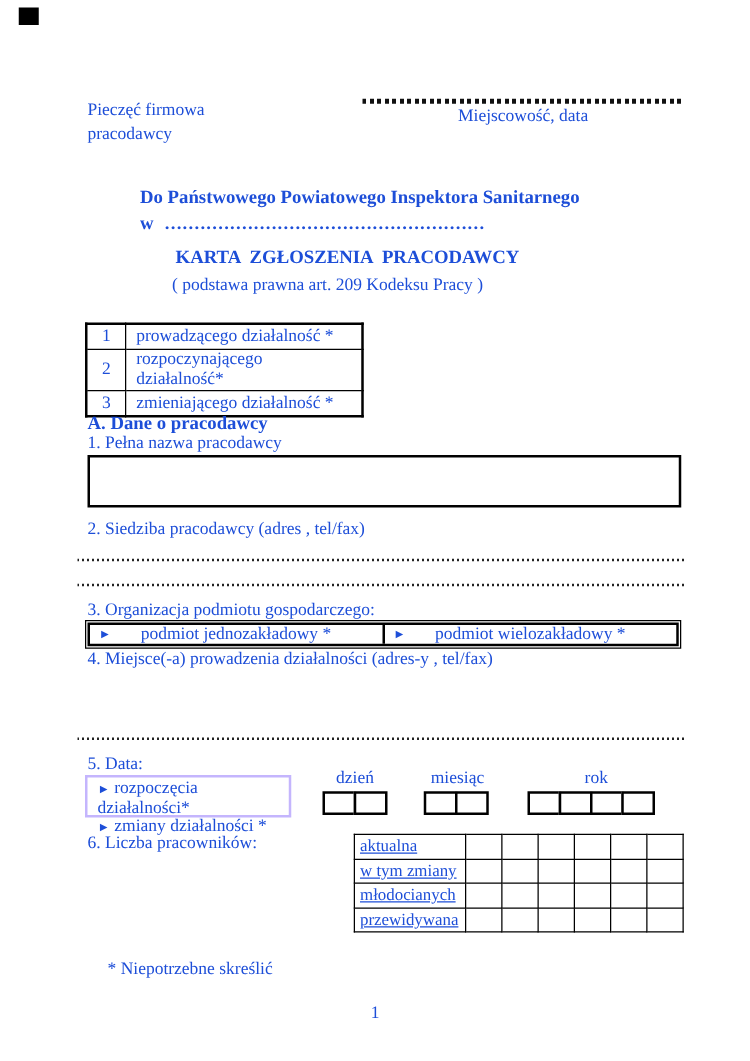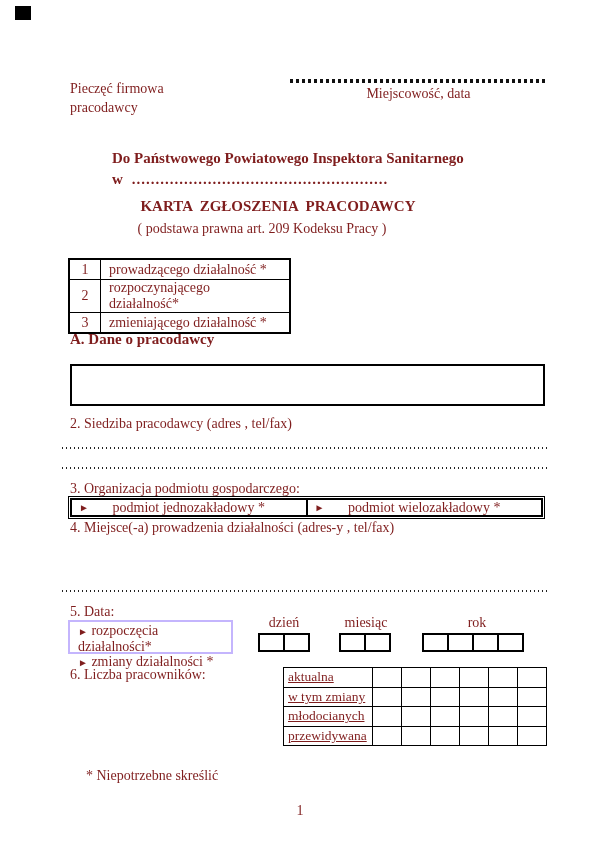--- a/index.html
+++ b/index.html
@@ -1,20 +1,20 @@
 <!DOCTYPE html>
 <html><head>
 <meta charset="utf-8">
 <style>
   html,body { margin:0; padding:0; background:#e8e8e8; }
   .page {
     position:relative; width:600px; height:849px; margin:0 auto;
     background:#ffffff; overflow:hidden;
     font-family:"Liberation Serif","DejaVu Serif",serif;
-    color:#7f1d1d; font-size:14px;
+    color:#1d4ed8; font-size:14px;
   }
   .abs { position:absolute; }
 
   .corner-mark { left:15px; top:6px; width:16px; height:14px; background:#000; }
 
   .stamp { left:70px; top:79px; line-height:19px; }
 
   .dot-strong {
     left:290px; top:79px; width:257px; height:4px;
     background:repeating-linear-gradient(90deg,#111 0 3px,transparent 3px 6px);
@@ -101,20 +101,21 @@
     </tr>
     <tr>
       <td class="num">3</td>
       <td class="lbl">zmieniającego działalność *</td>
     </tr>
   </tbody>
     </table>
 
   <div class="abs sec-heading">A. Dane o pracodawcy</div>
 
+  <div class="abs q" style="top:347px;">1. Pełna nazwa pracodawcy</div>
   <div class="abs name-box"></div>
 
   <div class="abs q" style="top:416px;">2. Siedziba pracodawcy (adres , tel/fax)</div>
   <div class="abs dotline" style="top:447px;"></div>
   <div class="abs dotline" style="top:467px;"></div>
 
   <div class="abs q" style="top:481px;">3. Organizacja podmiotu gospodarczego:</div>
 
   <div class="abs org-outer">
     <div class="org-inner">

